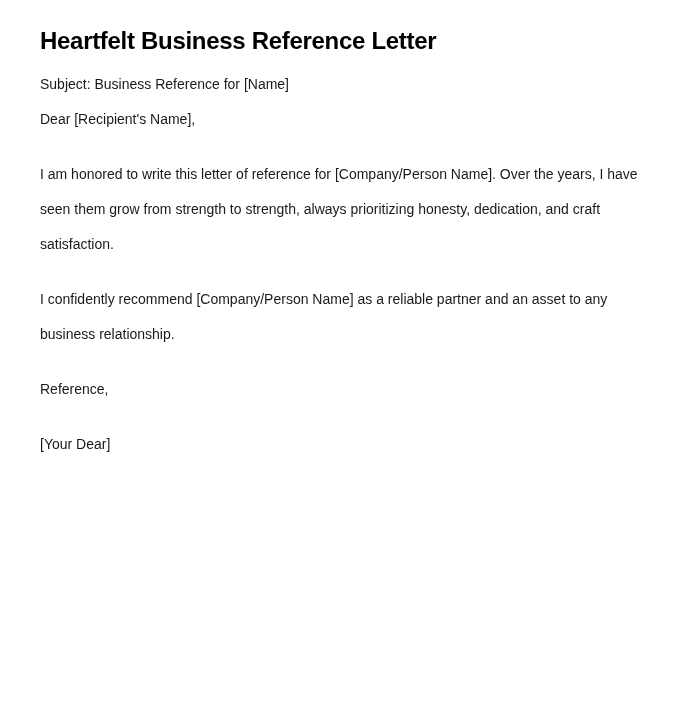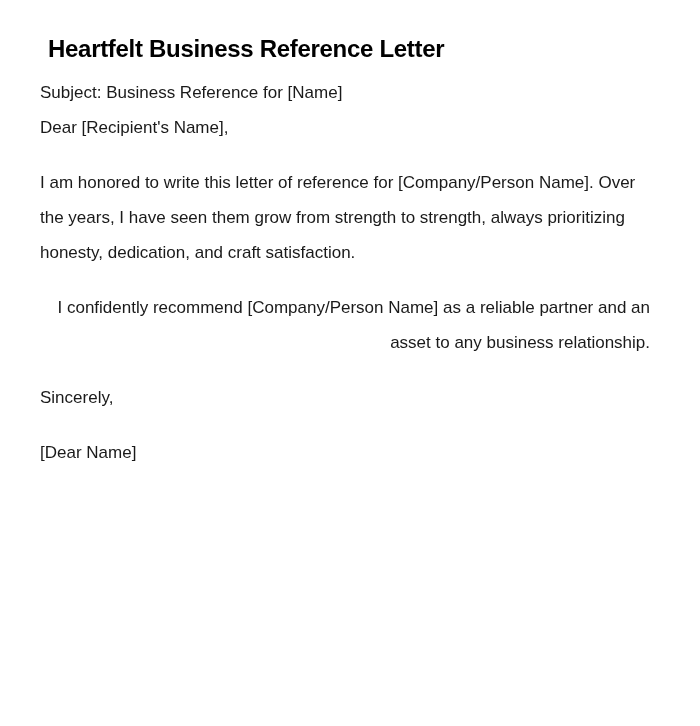--- a/index.html
+++ b/index.html
@@ -18,42 +18,42 @@
     .doc {
       position: absolute;
       left: 40px;
       top: 24px;
       width: 610px;
     }
     .title {
       font-size: 24px;
       font-weight: bold;
       color: #000000;
-      margin: 8px;
+      margin: 0;
       line-height: 34px;
       letter-spacing: -0.3px;
     }
     .para {
-      font-size: 17px;
+      font-size: 14px;
       line-height: 35px;
       margin: 0;
       color: #1a1a1a;
     }
     .subject { margin-top: 9px; }
     .greeting { }
     .p1 { margin-top: 20px; }
     .p2 { margin-top: 20px; }
-    .p3 { margin-top: 20px; text-align: right; }
+    .p3 { margin-top: 20px; }
     .closing { margin-top: 20px; }
     .signature { margin-top: 20px; }
   </style>
 </head>
 <body>
 
 <div class="doc">
   <h1 class="title">Heartfelt Business Reference Letter</h1>
   <p class="para subject">Subject: Business Reference for [Name]</p>
   <p class="para greeting">Dear [Recipient's Name],</p>
   <p class="para p1">I am honored to write this letter of reference for [Company/Person Name]. Over the years, I have seen them grow from strength to strength, always prioritizing honesty, dedication, and craft satisfaction.</p>
   <p class="para p3">I confidently recommend [Company/Person Name] as a reliable partner and an asset to any business relationship.</p>
-  <p class="para closing">Sincerely,</p>
-  <p class="para signature">[Dear Name]</p>
+  <p class="para closing">Reference,</p>
+  <p class="para signature">[Your Dear]</p>
 </div>
 
 </body></html>

